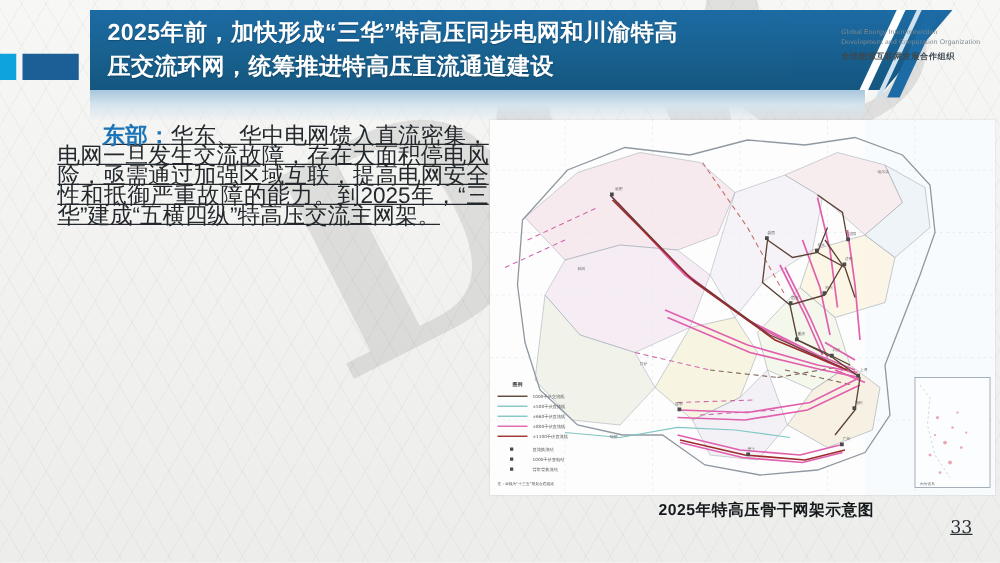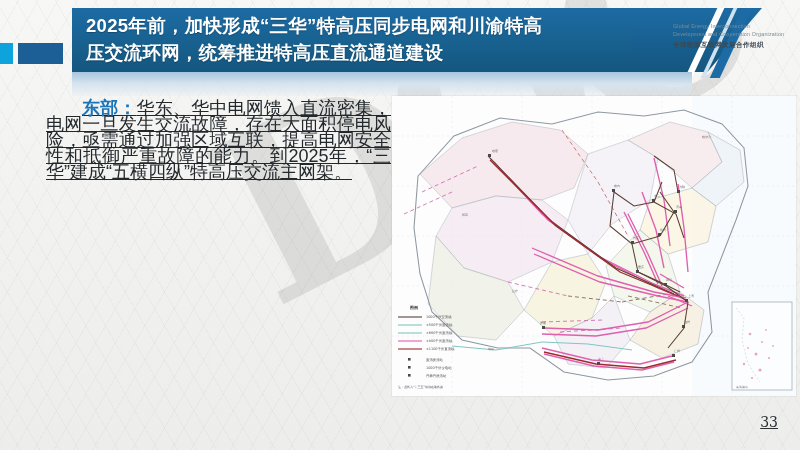--- a/index.html
+++ b/index.html
@@ -303,16 +303,17 @@
             <circle cx="356" cy="252" r=".9"></circle>
           <circle cx="374" cy="234" r=".9"></circle>
             <circle cx="360" cy="282" r="1.1"></circle>
         </g>
         <path d="M344 212 L352 222 L350 244 L356 268 L368 286" fill="none" stroke="#bcc4cb" stroke-width=".5" stroke-dasharray="2,2"></path>
         <text x="344" y="292" font-size="3" fill="#777" font-family="DejaVu Sans, sans-serif">南海诸岛</text>
       </g>
     </svg>
   </div>
 
+  <div id="caption">2025年特高压骨干网架示意图</div>
 
   <div id="page-no">33</div>
 
 </div>
 
 </body></html>

